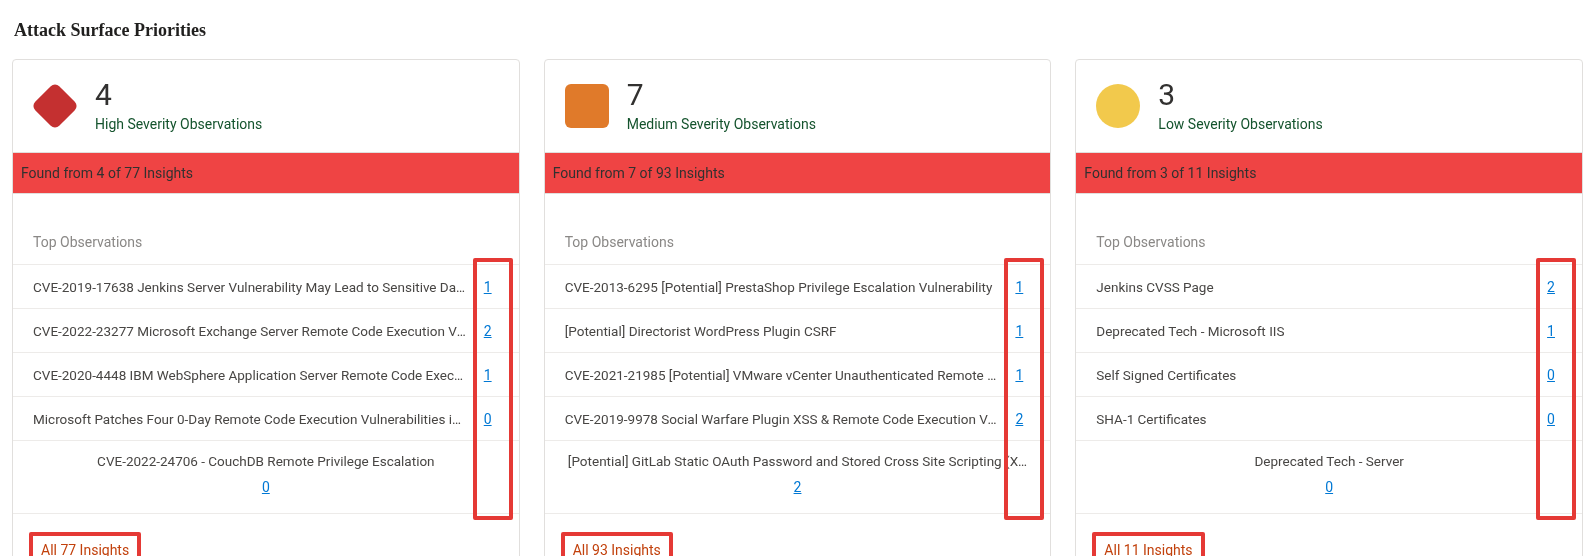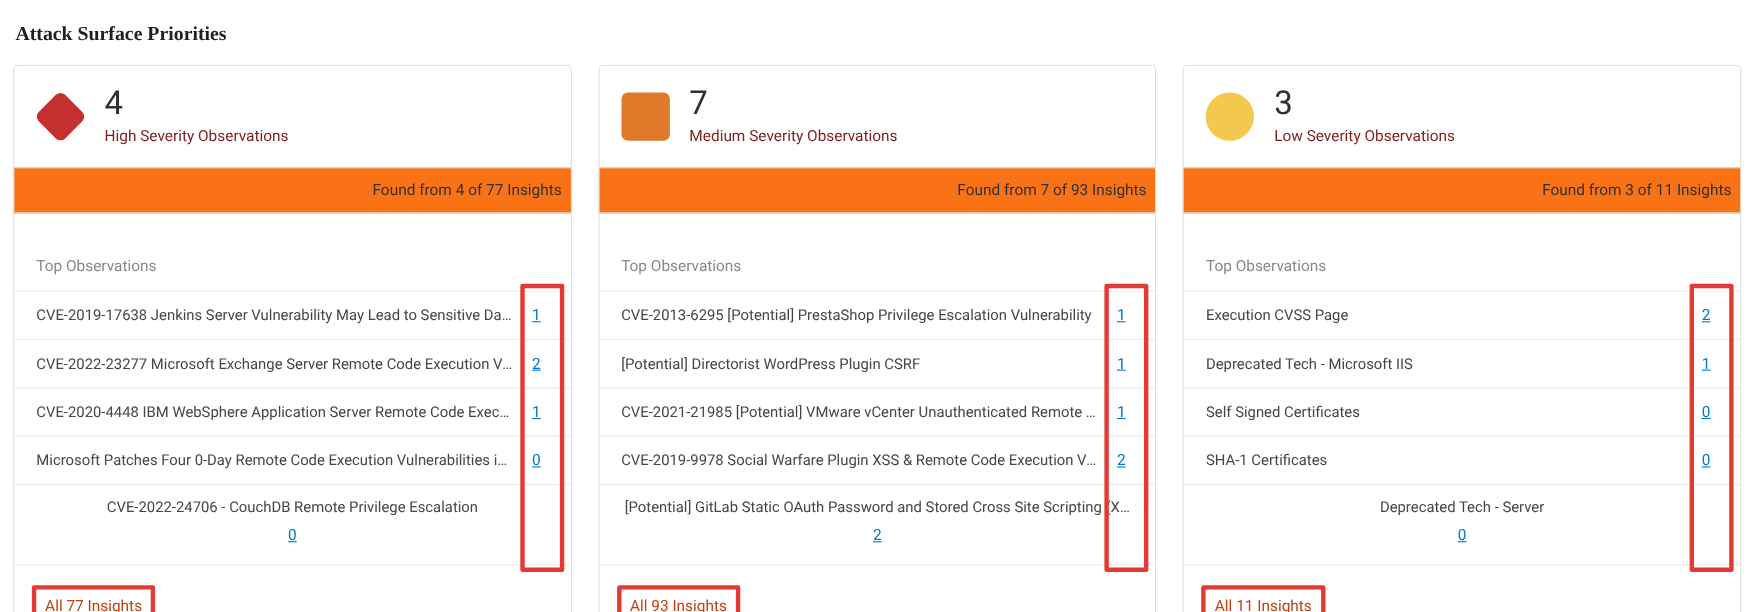--- a/index.html
+++ b/index.html
@@ -60,28 +60,28 @@
   }
   .sev-text { display: flex; flex-direction: column; }
   .sev-count {
     font-size: 30px;
     font-weight: 400;
     color: #323130;
     line-height: 1;
   }
   .sev-label {
     font-size: 14px;
-    color: #7f1d1d;
+    color: #14532d;
     margin-top: 6px;
   }
   .found-bar {
-    background: #f97316;
+    background: #ef4444;
     border-top: 1px solid #e1dfdd;
     border-bottom: 1px solid #e1dfdd;
-    text-align: right;
+    text-align: left;
     font-size: 14px;
     color: #323130;
     padding: 12px 8px;
   }
   .top-obs-label {
     font-size: 14px;
     color: #8a8886;
     padding: 28px 20px 14px 20px;
     margin-top: 12px;
   }
@@ -240,21 +240,21 @@
       <div class="sev-text">
         <span class="sev-count">3</span>
         <span class="sev-label">Low Severity Observations</span>
       </div>
     </div>
     <div class="found-bar">Found from 3 of 11 Insights</div>
     <div class="top-obs-label">Top Observations</div>
     <div class="obs-list">
       <div class="highlight-counts"></div>
       <div class="obs-row">
-        <span class="obs-name">Execution CVSS Page</span>
+        <span class="obs-name">Jenkins CVSS Page</span>
         <a href="#" class="obs-count">2</a>
       </div>
       <div class="obs-row">
         <span class="obs-name">Deprecated Tech - Microsoft IIS</span>
         <a href="#" class="obs-count">1</a>
       </div>
       <div class="obs-row">
         <span class="obs-name">Self Signed Certificates</span>
         <a href="#" class="obs-count">0</a>
       </div>

